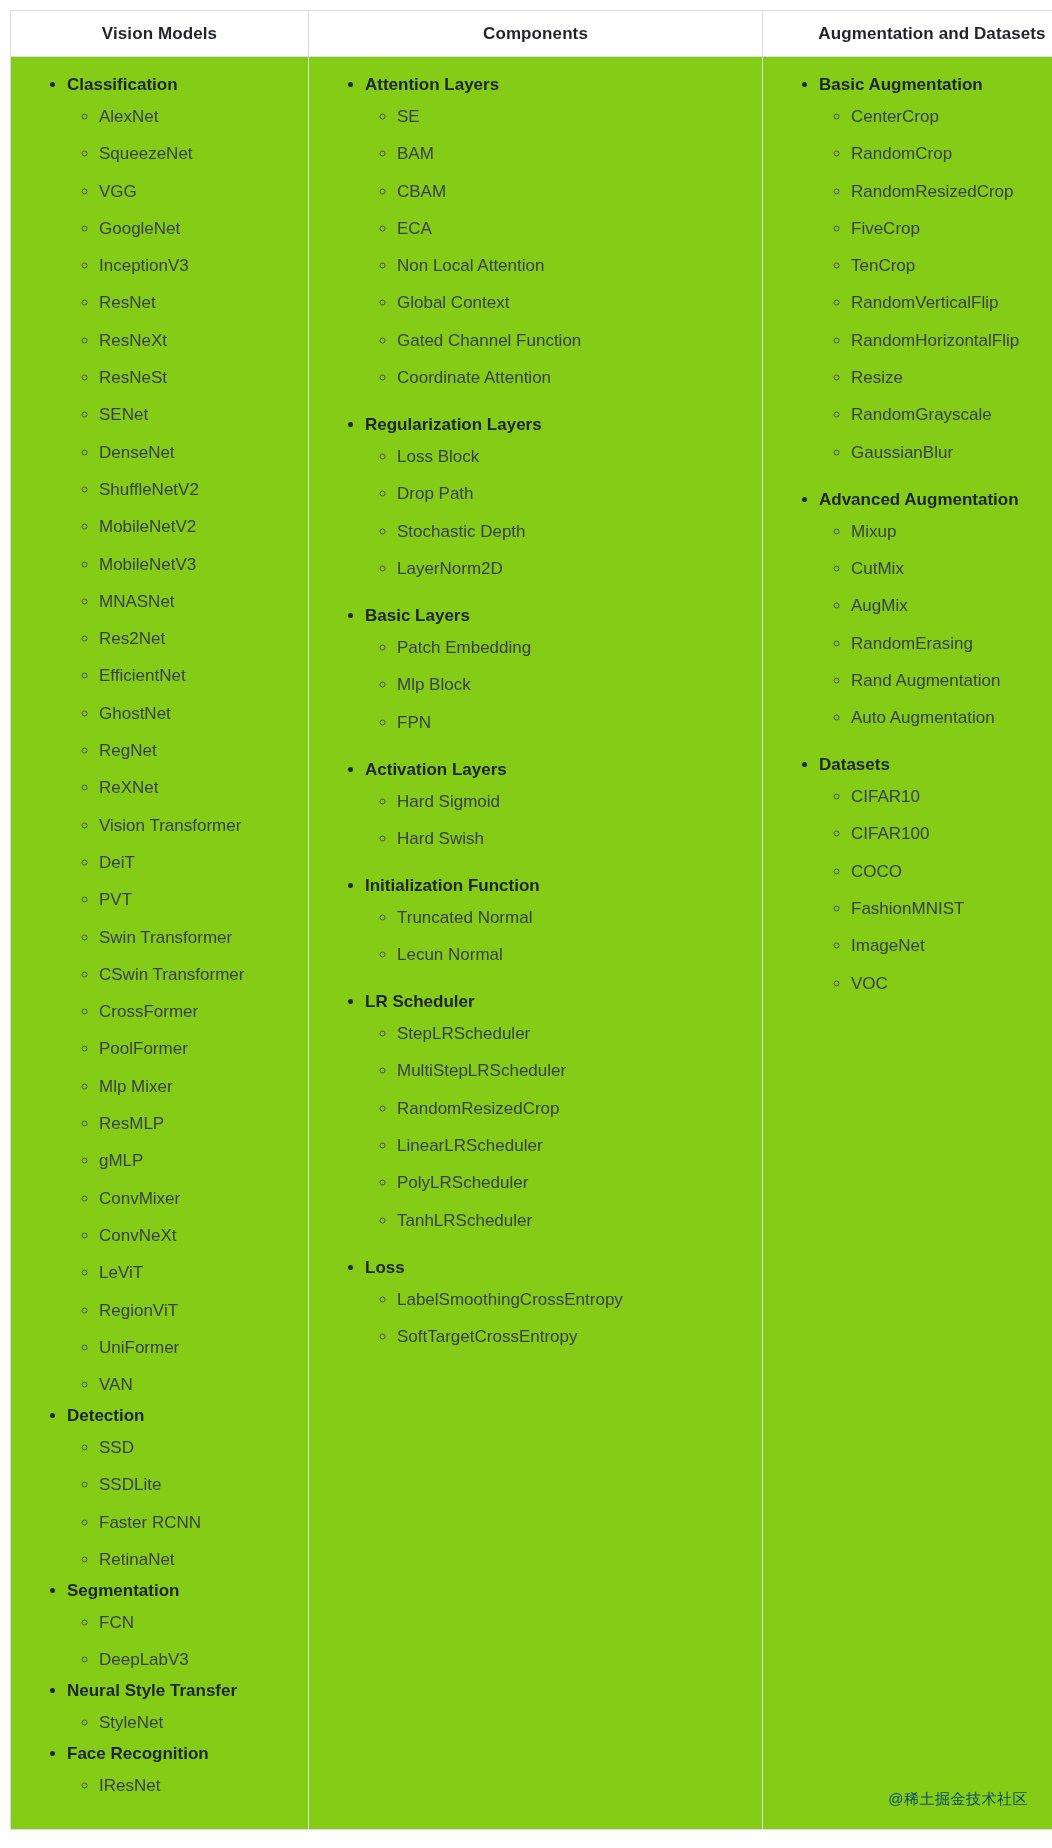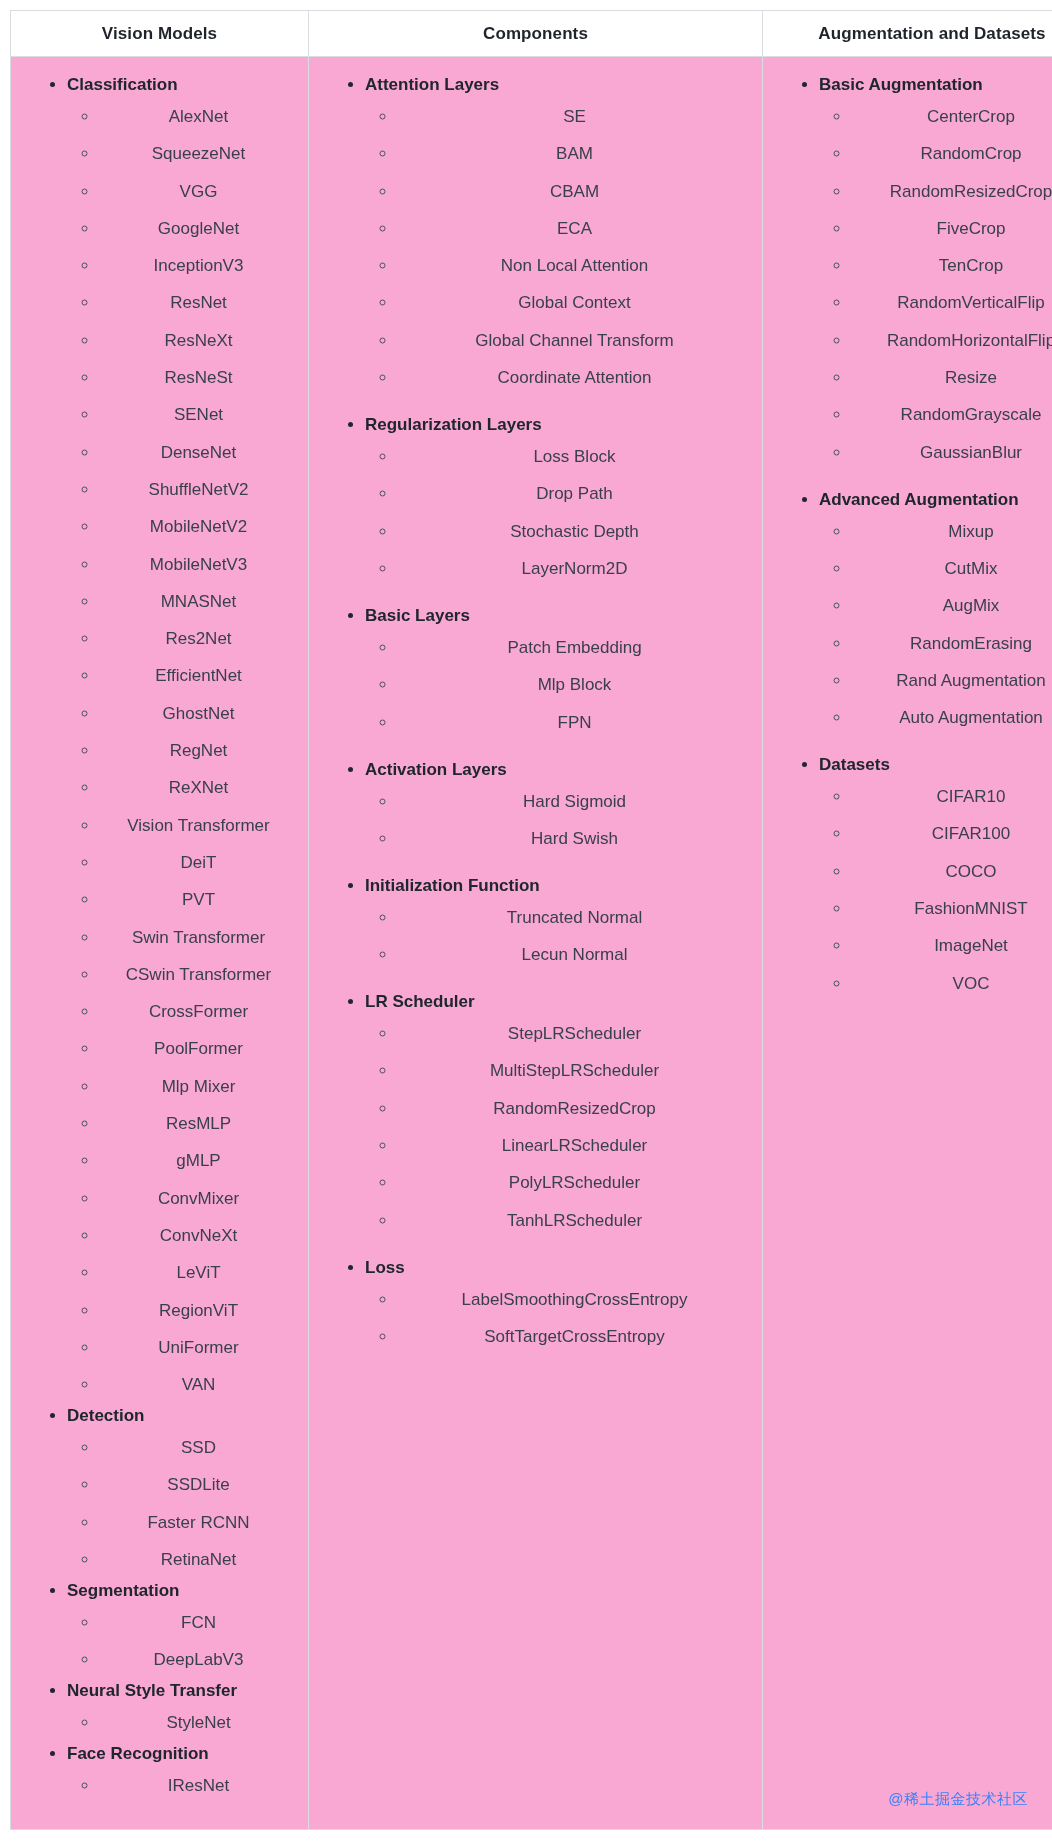--- a/index.html
+++ b/index.html
@@ -7,40 +7,40 @@
   body { font-family: "Liberation Sans", "DejaVu Sans", sans-serif; color: #39404a; }
   .page { position: relative; width: 1052px; min-height: 1848px; padding: 10px 0 0 10px; background: #ffffff; }
 
   table.doc-table { border-collapse: collapse; table-layout: fixed; width: 1036px; }
   .doc-table th, .doc-table td { border: 1px solid #d9dce1; }
   .doc-table th {
     background: #ffffff; font-weight: 700; font-size: 17px; color: #1f242b;
     height: 46px; text-align: center; padding: 2px 4px; letter-spacing: 0.1px;
   }
   .doc-table td {
-    background: #f9a8d4; vertical-align: top;
+    background: #84cc16; vertical-align: top;
     padding: 14px 10px 13px 16px;
   }
   .col-models { width: 298px; }
   .col-components { width: 454px; }
   .col-aug { width: 339px; }
 
   ul.sections { margin: 0 0 16px 0; padding: 0 0 0 40px; list-style: disc; }
   li.section { font-weight: 700; font-size: 17px; line-height: 28px; color: #20262d; }
   li.section + li.section { margin-top: 3px; }
   td.spaced li.section + li.section { margin-top: 19px; }
 
-  ul.items { margin: 4px 0 0 0; padding: 0 0 0 32px; list-style: circle; text-align: center; }
+  ul.items { margin: 4px 0 0 0; padding: 0 0 0 32px; list-style: circle; }
   li.item { font-weight: 400; font-size: 17px; line-height: 28px; color: #39404a; }
   li.item + li.item { margin-top: 9.3px; }
   li.item::marker { color: #4a525b; }
 
   .watermark {
     position: absolute; top: 1790px; right: 24px;
-    font-size: 15px; color: #3b82f6; letter-spacing: 0.5px;
+    font-size: 15px; color: #0c4a6e; letter-spacing: 0.5px;
   }
 </style>
 </head>
 <body>
 
 <div class="page">
   <table class="doc-table">
     <thead>
       <tr>
         <th class="col-models">Vision Models</th>
@@ -109,21 +109,21 @@
           </td>
         <td class="spaced">
             <ul class="sections">
               <li class="section"><span>Attention Layers</span><ul class="items">
                   <li class="item">SE</li>
                   <li class="item">BAM</li>
                   <li class="item">CBAM</li>
                   <li class="item">ECA</li>
                   <li class="item">Non Local Attention</li>
                   <li class="item">Global Context</li>
-                  <li class="item">Global Channel Transform</li>
+                  <li class="item">Gated Channel Function</li>
                   <li class="item">Coordinate Attention</li>
                 </ul></li>
               <li class="section"><span>Regularization Layers</span><ul class="items">
                   <li class="item">Loss Block</li>
                   <li class="item">Drop Path</li>
                   <li class="item">Stochastic Depth</li>
                   <li class="item">LayerNorm2D</li>
                 </ul></li>
               <li class="section"><span>Basic Layers</span><ul class="items">
                   <li class="item">Patch Embedding</li>

